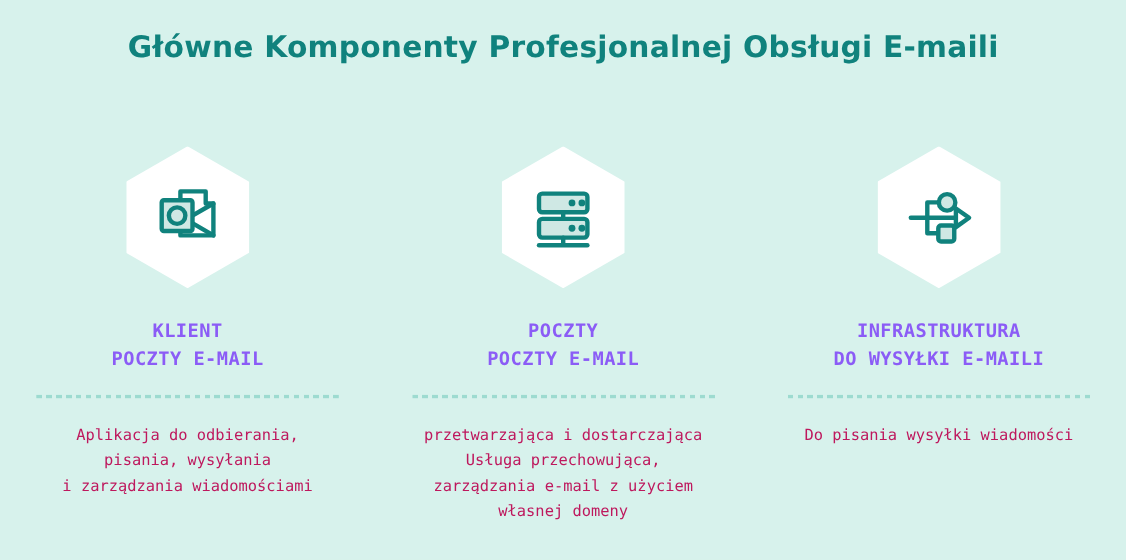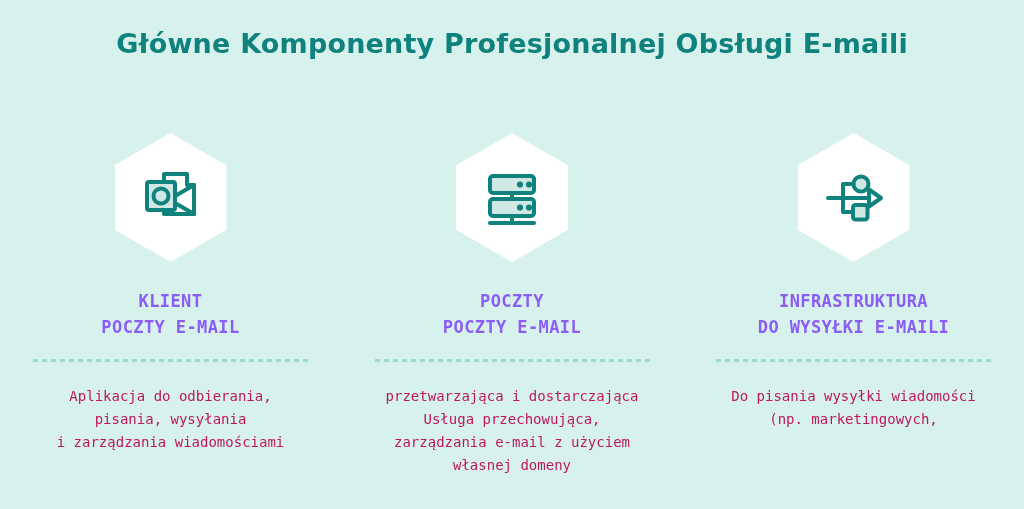--- a/index.html
+++ b/index.html
@@ -217,18 +217,17 @@
 
       <div class="heading">
         <span class="line">INFRASTRUKTURA</span>
         <span class="line">DO WYSYŁKI E-MAILI</span>
       </div>
 
       <div class="divider"></div>
 
       <div class="body-text">
         <span class="line">Do pisania wysyłki wiadomości</span>
-        <span class="line">(np. marketingowych,</span>
       </div>
     </div>
 
   </div>
 </div>
 
 </body></html>

